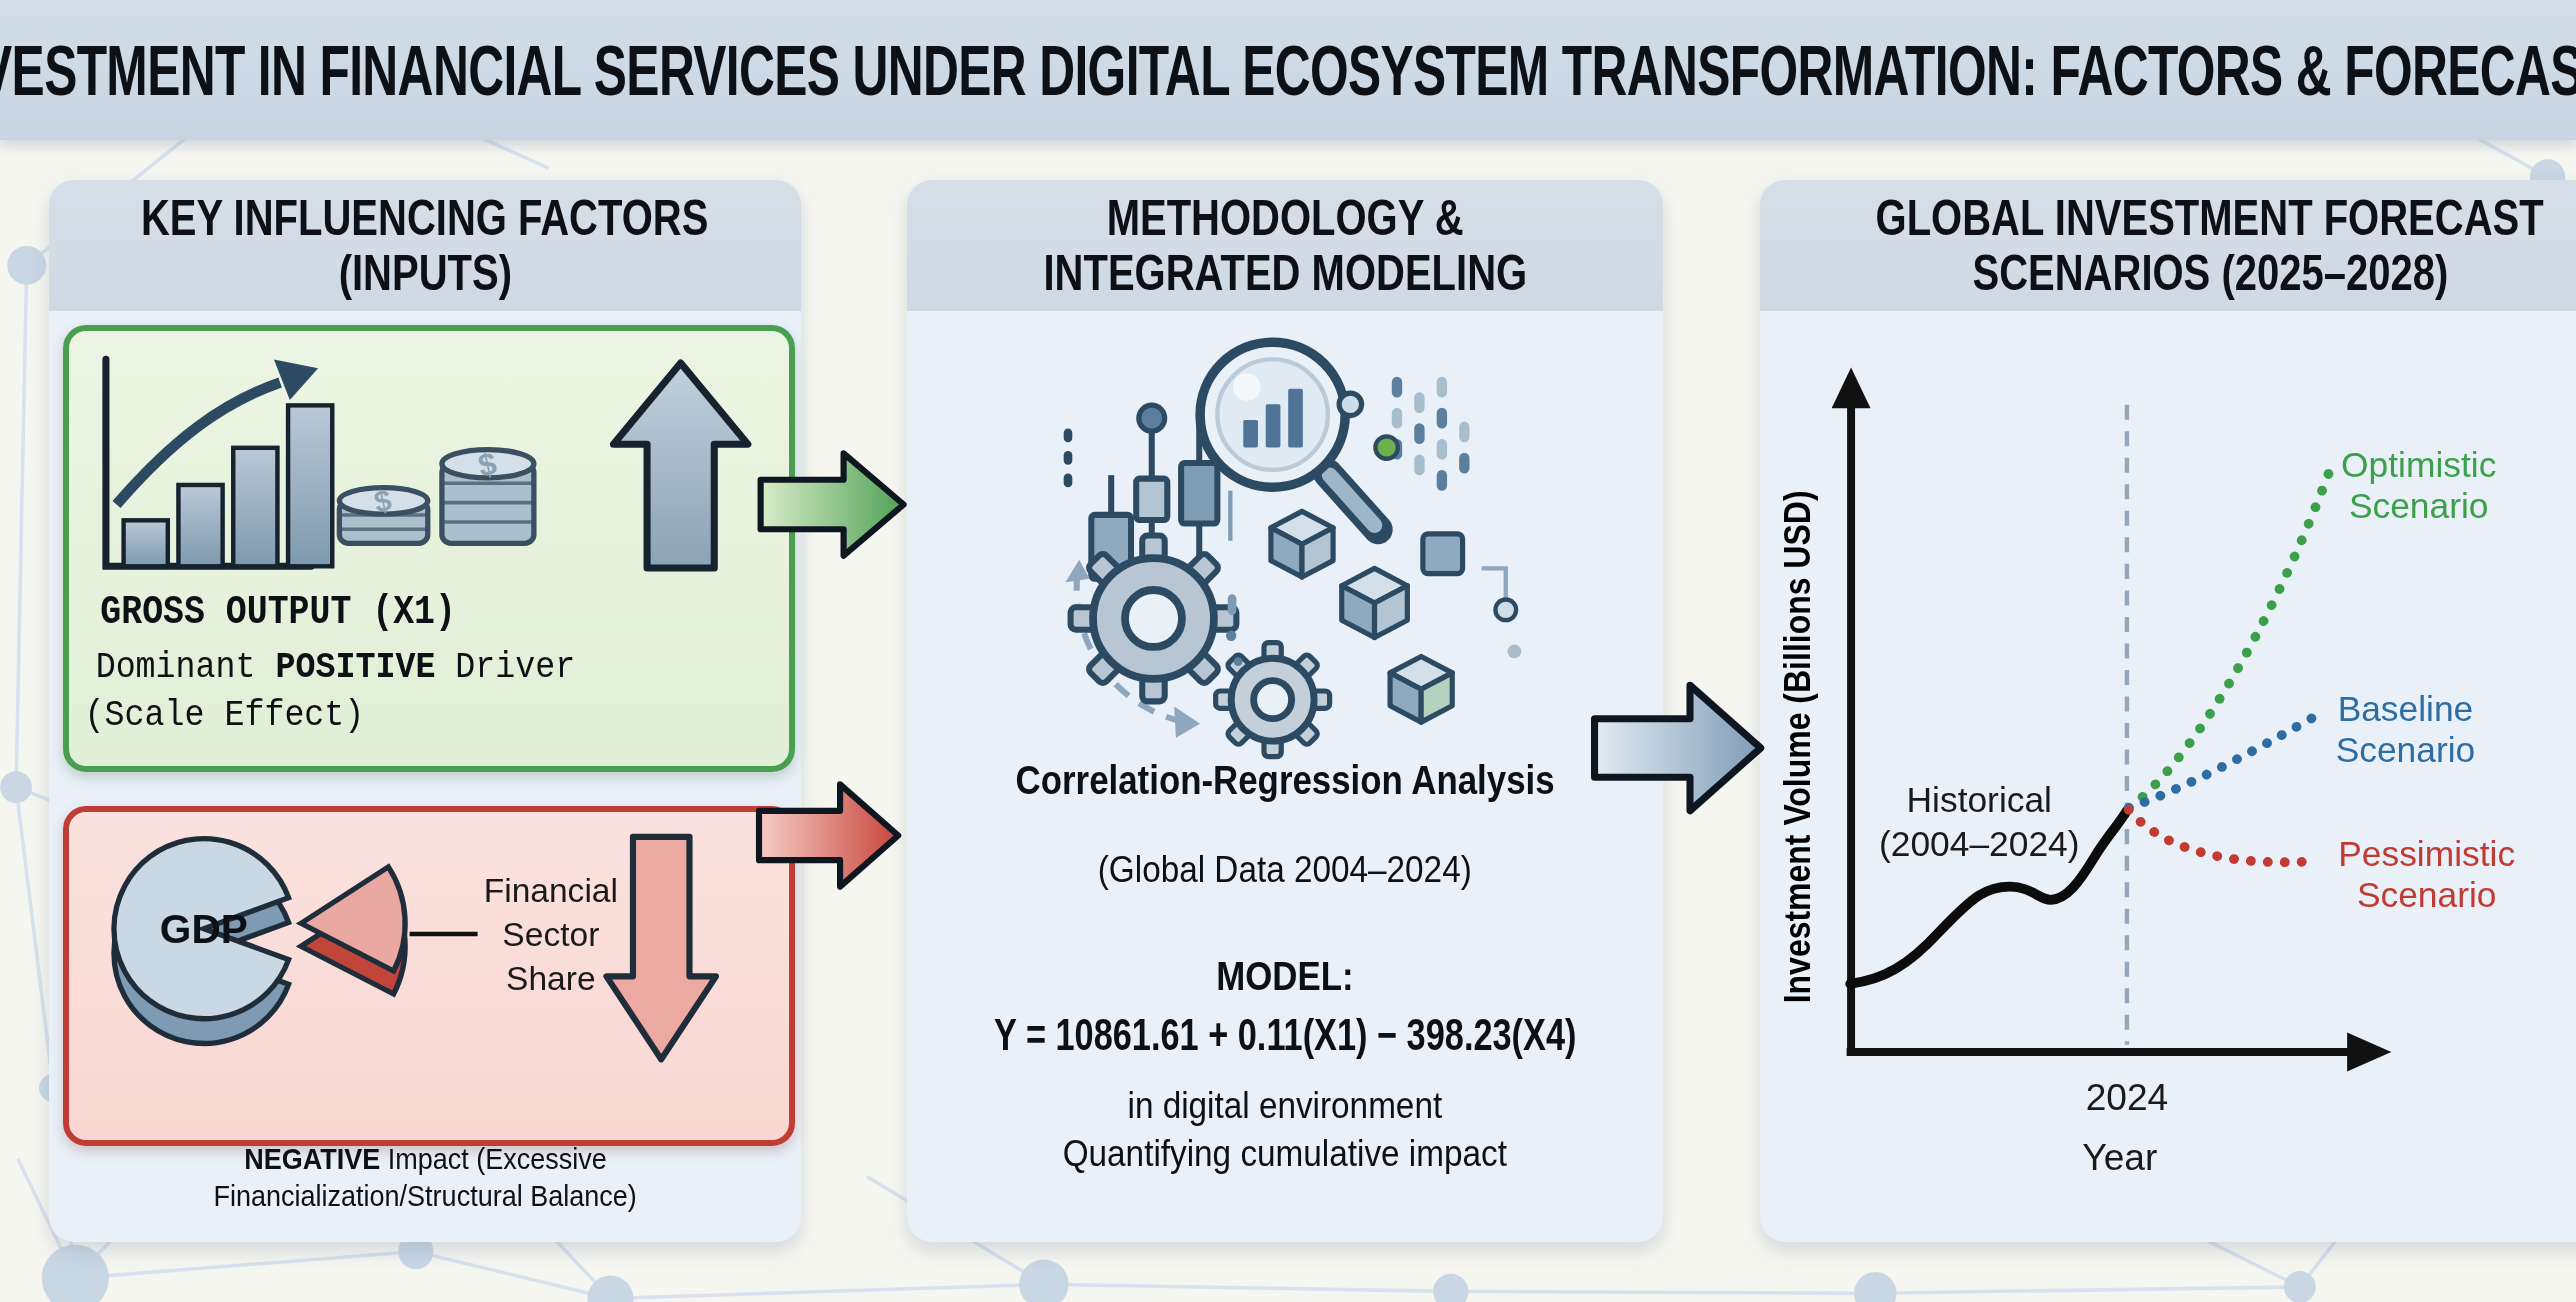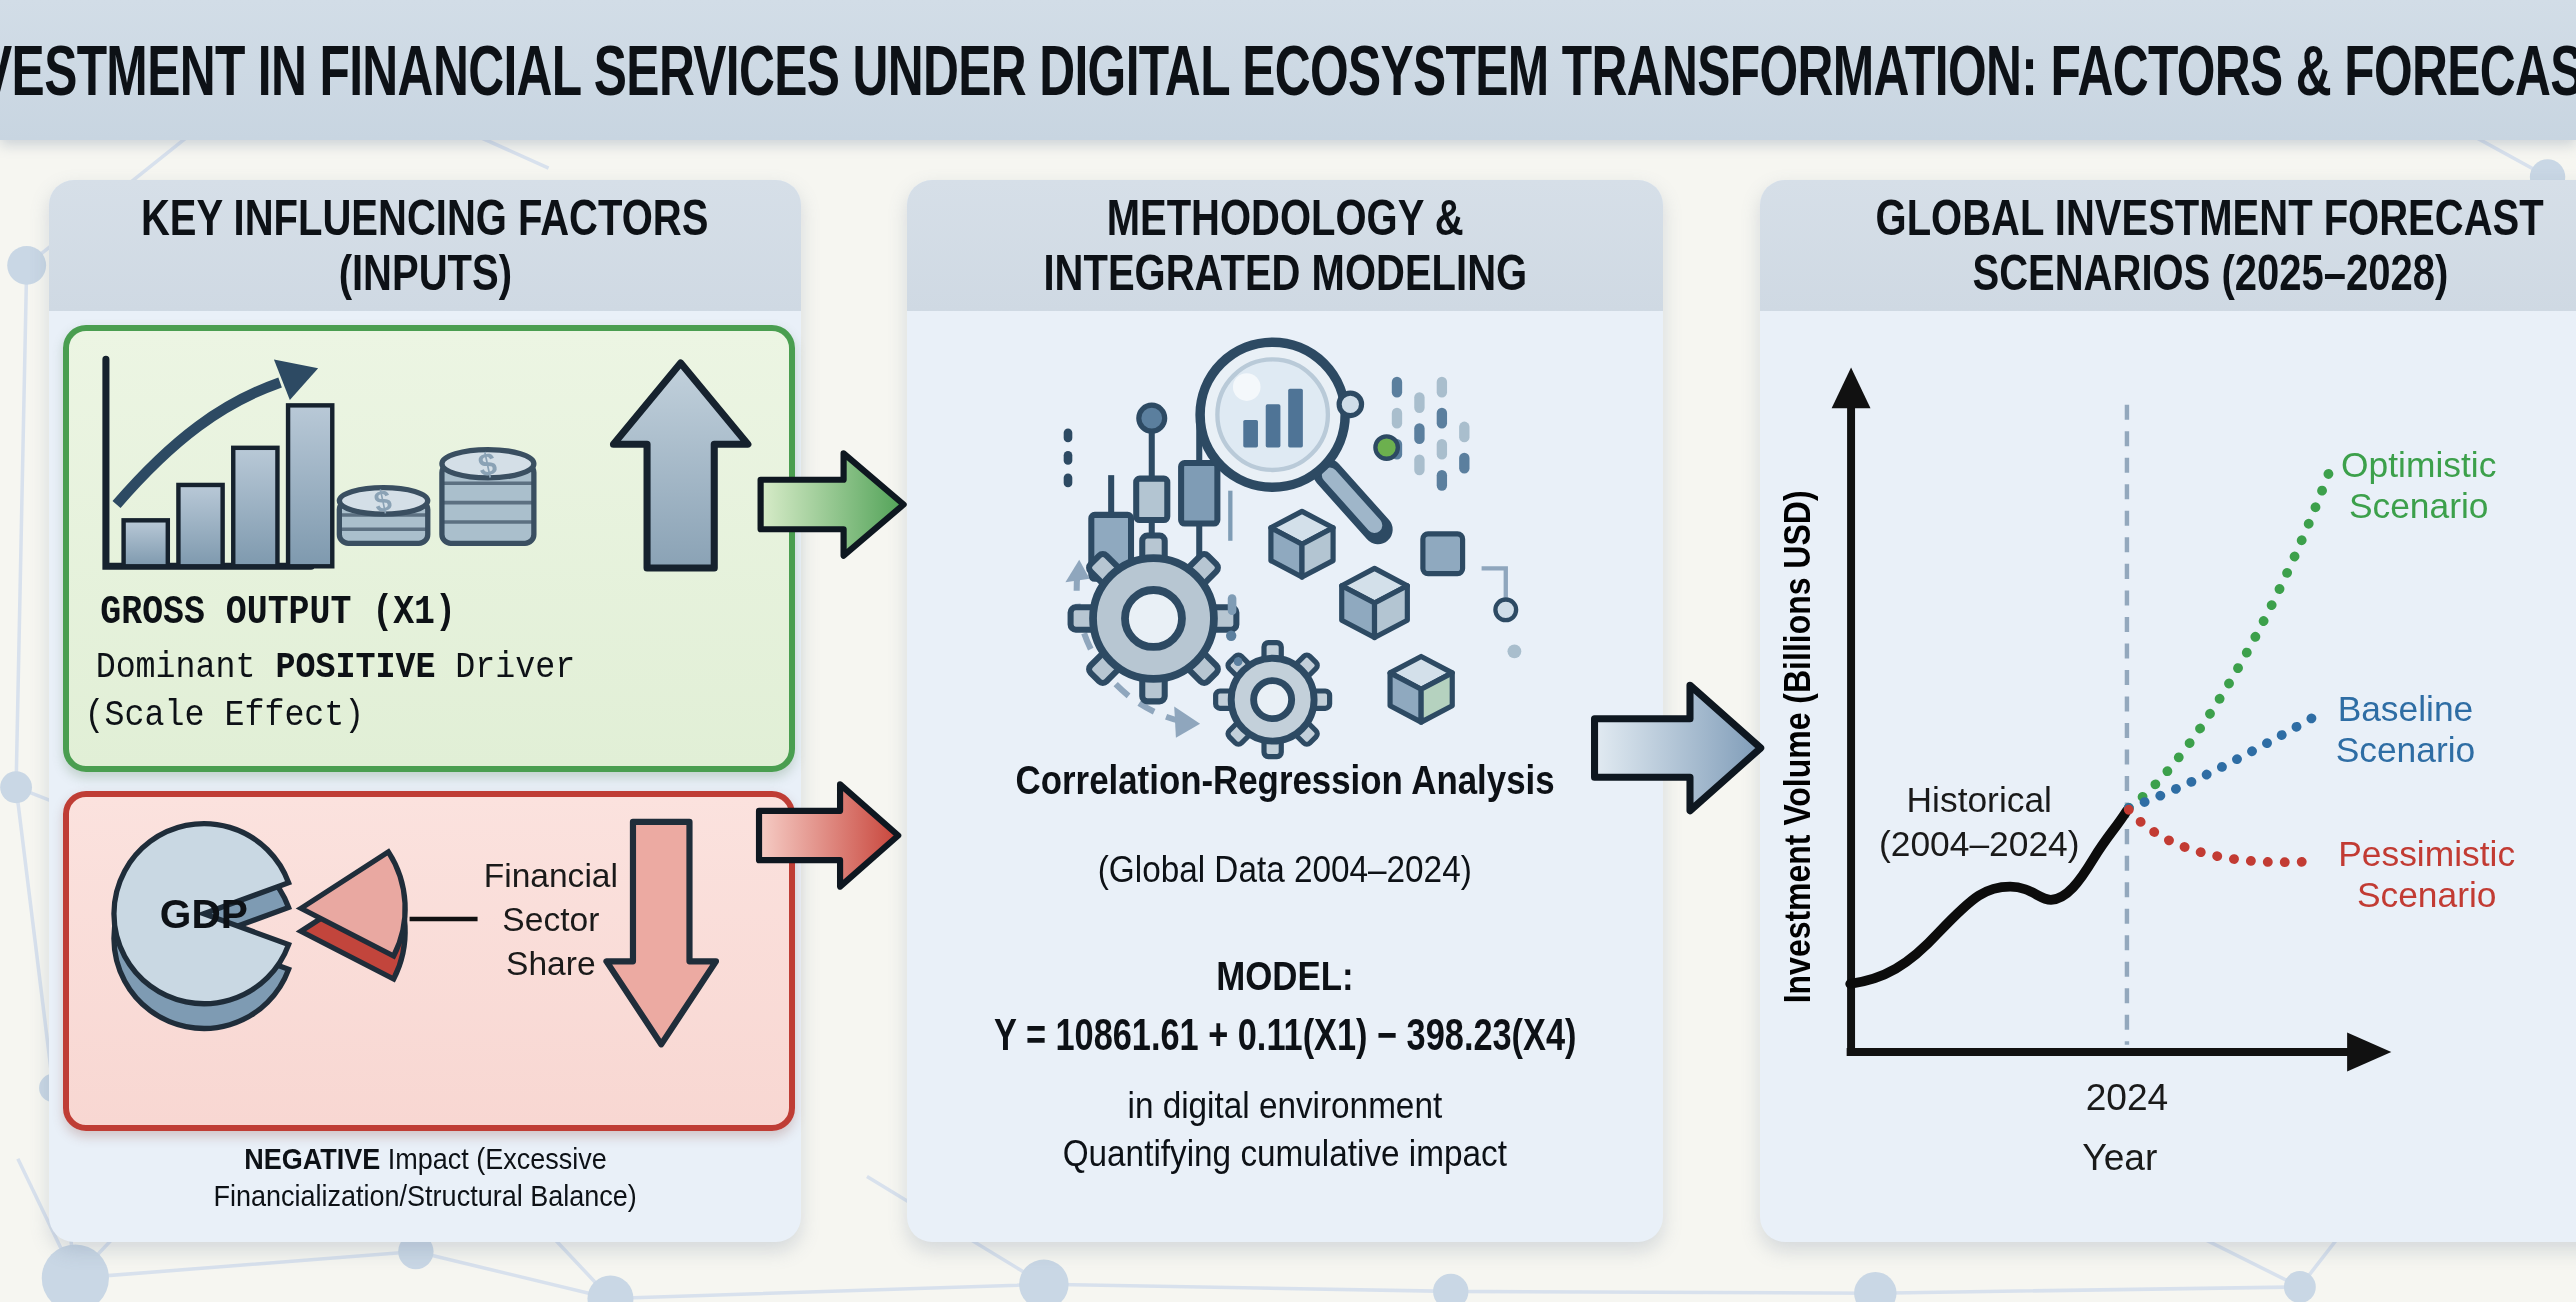--- a/index.html
+++ b/index.html
@@ -22,21 +22,21 @@
                 display:flex;flex-direction:column;align-items:center;justify-content:center;
                 line-height:1.1;}
   .panel-header .h{font-size:50px;font-weight:bold;--sx:.80;}
   .panel-left{left:49px;width:752px;}
   .panel-mid{left:907px;width:756px;}
   .panel-right{left:1760px;width:900px;}
   
   .factor-box{position:absolute;left:14px;width:720px;border-radius:23px;}
   .green-box{top:145px;height:435px;background:linear-gradient(#ecf5e3,#e1efd6);
              border:6.2px solid #4a9e50;box-shadow:0 5.3px 10.6px rgba(80,120,80,.25);}
-  .red-box{top:611px;height:328px;background:linear-gradient(#fbe2de,#f8d7d2);
+  .red-box{top:626px;height:328px;background:linear-gradient(#fbe2de,#f8d7d2);
            border:6.2px solid #bf3d35;box-shadow:0 5.3px 10.6px rgba(140,70,60,.25);}
   .fb-line{position:absolute;left:0;width:100%;text-align:left;font-family:Liberation Mono, monospace;}
   .fb-title{font-size:41px;font-weight:bold;}
   .fb-sub{font-size:37px;}
   .note{position:absolute;left:31px;top:960px;width:690px;text-align:center;
         font-size:30px;line-height:1.24;}
   
   .mline{position:absolute;left:0;width:100%;text-align:center;}
   
   .flow{position:absolute;}

